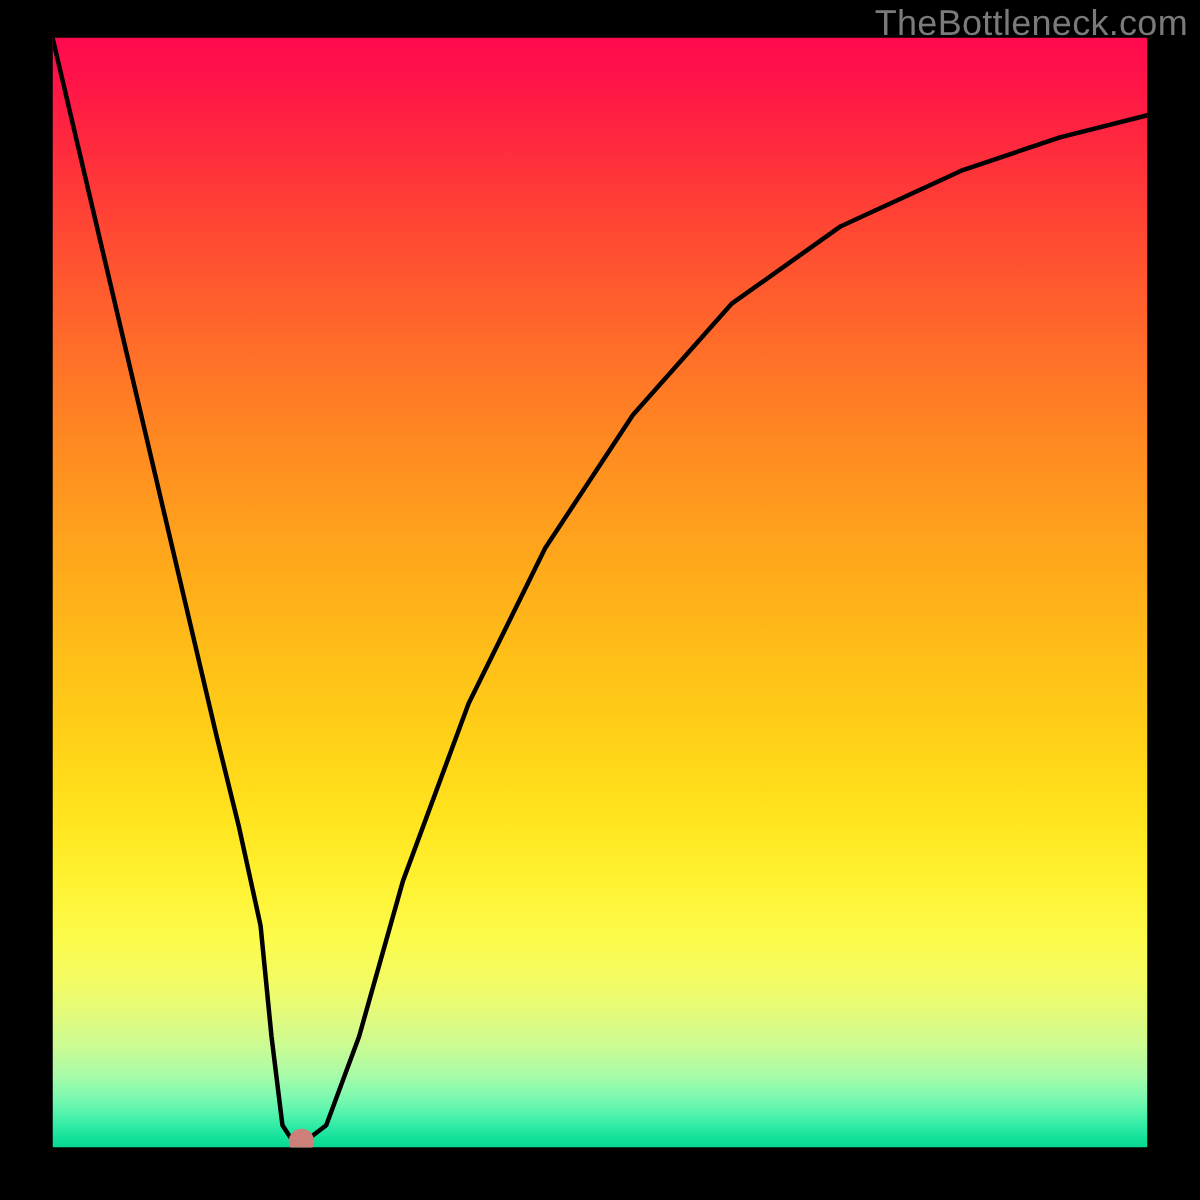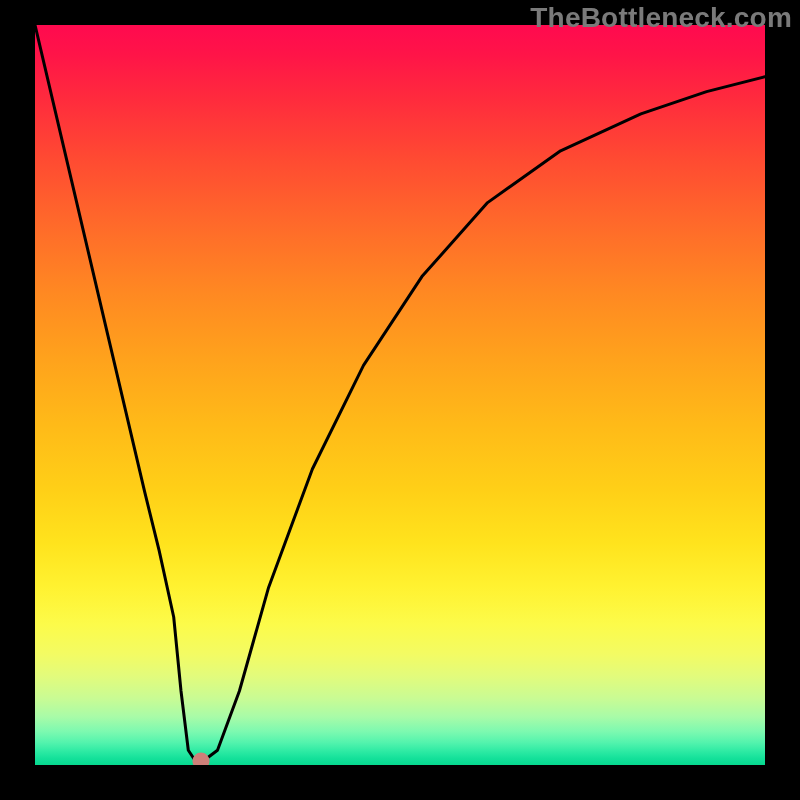--- a/index.html
+++ b/index.html
@@ -15,22 +15,22 @@
     position: relative;
     width: 800px;
     height: 800px;
     background: #000;
   }
   .attribution {
     position: absolute;
     top: 2px;
     right: 8px;
     color: #7a7a7a;
-    font-size: 28px;
-    font-weight: 700;
+    font-size: 24px;
+    font-weight: 400;
     letter-spacing: 0.2px;
     z-index: 5;
     text-align: center;
   }
   .plot-area {
     position: absolute;
     left: 35px;
     top: 25px;
     width: 730px;
     height: 740px;

